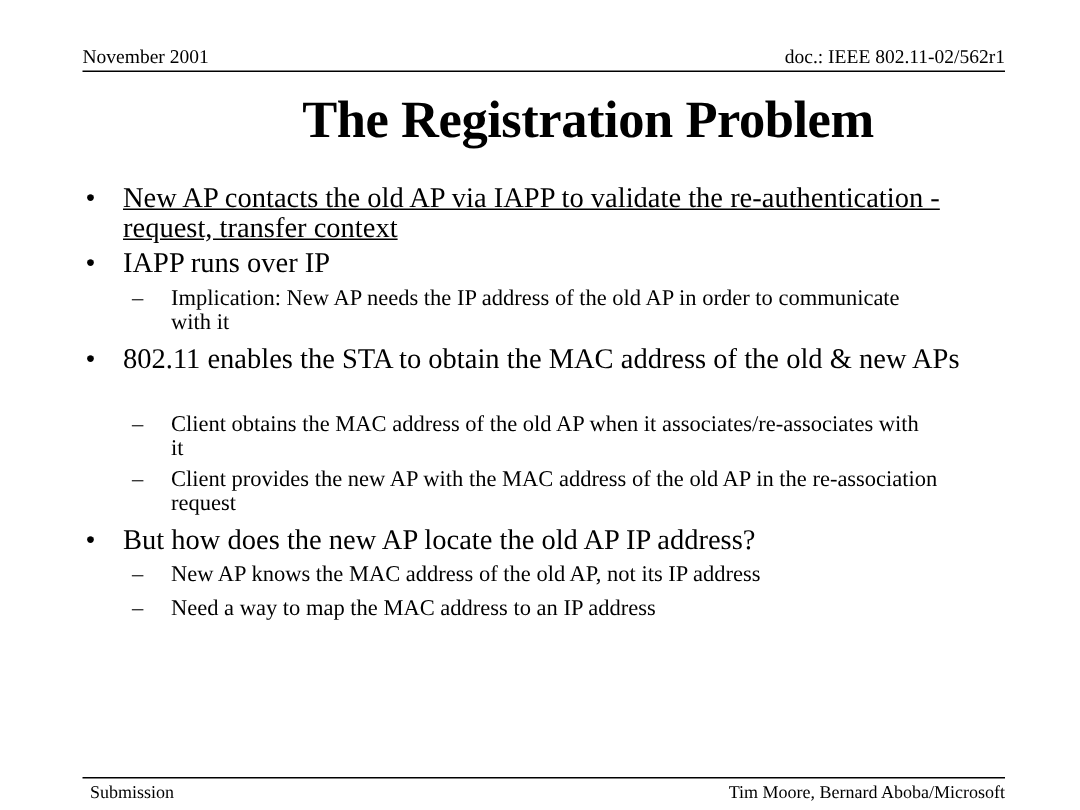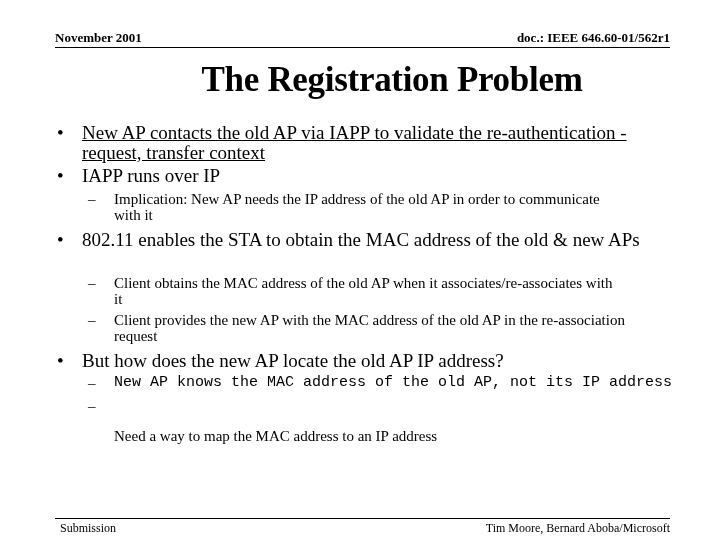--- a/index.html
+++ b/index.html
@@ -1,38 +1,38 @@
 <!DOCTYPE html>
 <html><head>
 <meta charset="utf-8">
 <style>
   html, body { margin: 0; padding: 0; }
   body { width: 720px; height: 540px; background: #ffffff; position: relative; overflow: hidden; font-family: "Liberation Serif", "DejaVu Serif", serif; color: #000; }
-  .hdr { position: absolute; top: 30px; font-size: 13px; font-weight: bold; }
+  .hdr { position: absolute; top: 30px; font-size: 13px; font-weight: normal; }
   .hdr-left { left: 55px; }
   .hdr-right { right: 50px; }
   .rule { position: absolute; left: 55px; right: 50px; height: 1px; background: #000; }
   .rule-top { top: 47px; }
   .rule-bot { top: 518px; }
   .title { position: absolute; top: 60px; left: 0; width: 720px; text-align: center; font-size: 35px; font-weight: bold; letter-spacing: -0.3px; padding-left: 32px; }
   .l1 { position: absolute; left: 57px; font-size: 19px; line-height: 20px; width: 620px; }
   .l1 .mk { position: absolute; left: 0; top: 0; }
   .l1 .tx { display: block; margin-left: 25px; }
   .l2 { position: absolute; left: 88px; font-size: 15px; line-height: 16px; width: 540px; }
   .l2 .mk { position: absolute; left: 0; top: 0; }
   .l2 .tx { display: block; margin-left: 26px; }
   .ftr { position: absolute; top: 521px; font-size: 12px; }
   .ftr-left { left: 60px; }
   .ftr-right { right: 50px; }
 </style>
 </head>
 <body>
 
 <div class="hdr hdr-left">November 2001</div>
-<div class="hdr hdr-right">doc.: IEEE 646.60-01/562r1</div>
+<div class="hdr hdr-right">doc.: IEEE 802.11-02/562r1</div>
 <div class="rule rule-top"></div>
 
 <div class="title">The Registration Problem</div>
 
 <div class="l1" style="top:123px;">
   <span class="mk">•</span>
   <span class="tx" style="width:600px;text-decoration:underline;">New AP contacts the old AP via IAPP to validate the re-authentication -request, transfer context</span>
 </div>
 <div class="l1" style="top:166px;">
   <span class="mk">•</span>
@@ -53,22 +53,22 @@
 <div class="l2" style="top:312px;">
   <span class="mk">–</span>
   <span class="tx" style="width:550px;">Client provides the new AP with  the MAC address of the old AP in the re-association request</span>
 </div>
 <div class="l1" style="top:351px;">
   <span class="mk">•</span>
   <span class="tx">But how does the new AP locate the old AP IP address?</span>
 </div>
 <div class="l2" style="top:375px;">
   <span class="mk">–</span>
-  <span class="tx" style="width:560px;font-family:Liberation Mono, monospace;">New AP knows the MAC address of the old AP, not its IP address</span>
+  <span class="tx" style="width:560px;">New AP knows the MAC address of the old AP, not its IP address</span>
 </div>
 <div class="l2" style="top:398px;">
   <span class="mk">–</span>
-  <span class="tx" style="width:560px;margin-top:30px;">Need a way to map the MAC address to an IP address</span>
+  <span class="tx" style="width:560px;">Need a way to map the MAC address to an IP address</span>
 </div>
 
 <div class="rule rule-bot"></div>
 <div class="ftr ftr-left">Submission</div>
 <div class="ftr ftr-right">Tim Moore, Bernard Aboba/Microsoft</div>
 
 </body></html>

